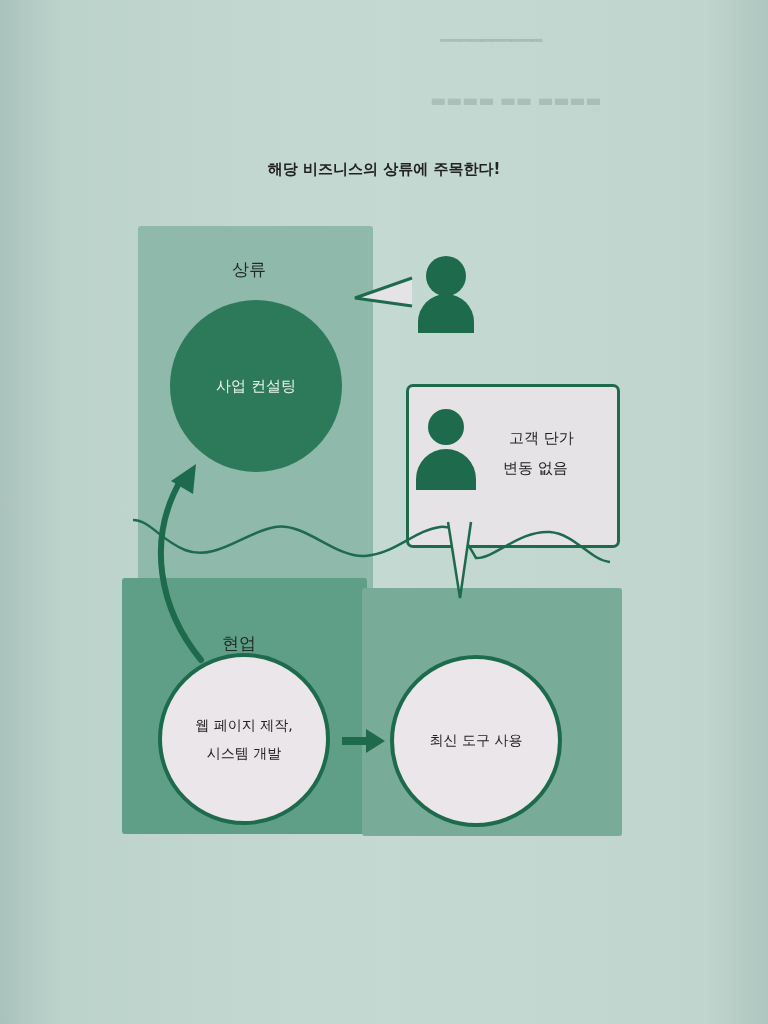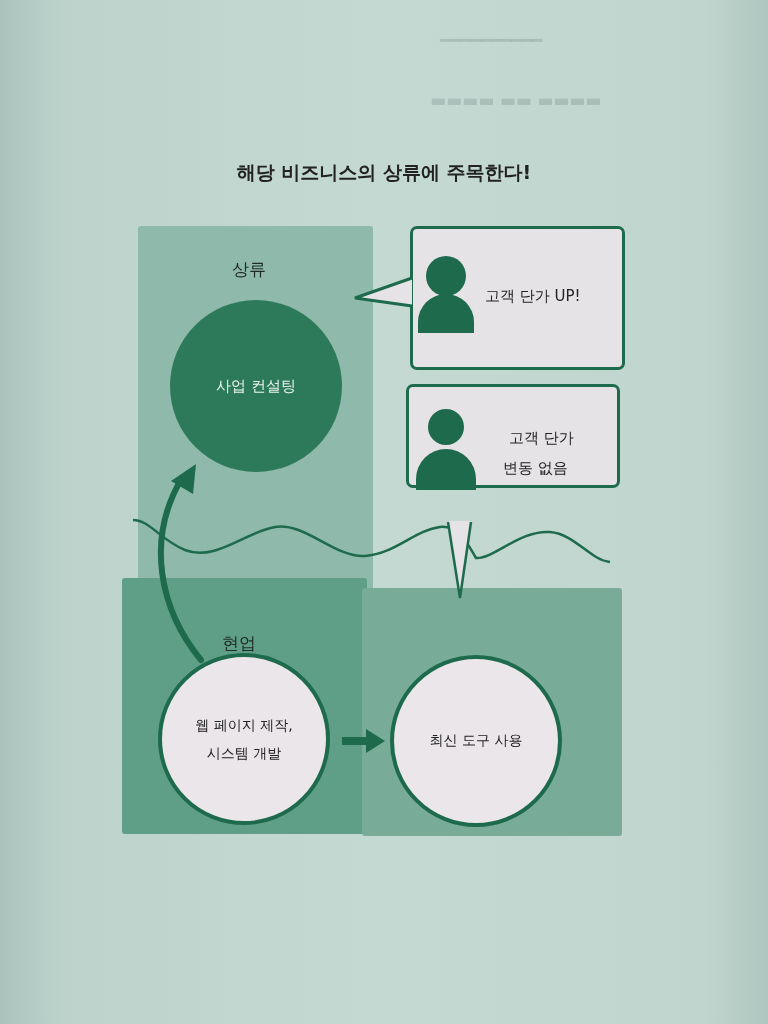--- a/index.html
+++ b/index.html
@@ -11,39 +11,39 @@
   .page {
     position: absolute; left: 0; top: 0; width: 768px; height: 1024px;
     background: linear-gradient(90deg, #a9c2bb 0%, #bcd3cc 8%, #c4d9d2 50%, #bfd5ce 92%, #aec6bf 100%);
   }
   .ghost-text {
     position: absolute; color: rgba(60,80,75,0.18); font-size: 17px; white-space: nowrap;
     font-family: "DejaVu Sans", sans-serif;
   }
   .title {
     position: absolute; left: 0; width: 768px; top: 160px; text-align: center;
-    font-size: 19px; font-weight: bold; color: #222;
+    font-size: 15px; font-weight: bold; color: #222;
   }
   .panel { position: absolute; border-radius: 3px; }
   .upstream-panel { left: 138px; top: 226px; width: 235px; height: 370px; background: #8fb9ab; }
   .field-left-panel { left: 122px; top: 578px; width: 245px; height: 256px; background: #5f9f88; }
   .field-right-panel { left: 362px; top: 588px; width: 260px; height: 248px; background: #78ac99; }
   .circle {
     position: absolute; border-radius: 50%; display: flex; align-items: center; justify-content: center;
     text-align: right; box-sizing: border-box;
   }
   .upstream-circle { left: 170px; top: 300px; width: 172px; height: 172px; background: #2d7a5b; color: #e8f2ee; font-size: 15px; }
   .web-circle { left: 158px; top: 653px; width: 172px; height: 172px; background: #ebe6e9; border: 4px solid #1e6a4d; color: #222; font-size: 14px; line-height: 28px; flex-direction: column; }
   .tool-circle { left: 390px; top: 655px; width: 172px; height: 172px; background: #ebe6e9; border: 4px solid #1e6a4d; color: #222; font-size: 14px; }
   .label { position: absolute; font-size: 17px; font-weight: normal; color: #1e2a26; }
   .bubble {
     position: absolute; background: #e6e3e6; border: 3px solid #1e6a4d; border-radius: 7px; box-sizing: border-box;
   }
   .bubble1 { left: 410px; top: 226px; width: 215px; height: 144px; }
-  .bubble2 { left: 406px; top: 384px; width: 214px; height: 104px; }
+  .bubble2 { left: 406px; top: 384px; width: 214px; height: 164px; }
   .bubble-text { position: absolute; color: #222; font-size: 15px; line-height: 30px; }
   .svg-layer { position: absolute; left: 0; top: 0; width: 768px; height: 1024px; pointer-events: none; }
 </style>
 </head>
 <body>
 
 <div class="page">
 
   <div class="ghost-text" style="left:440px; top:30px;">━━━━━━━━━━</div>
   <div class="ghost-text" style="left:430px; top:90px;">▬▬▬▬ ▬▬ ▬▬▬▬</div>
@@ -63,23 +63,20 @@
 
   <div class="circle tool-circle">
     <span>최신 도구 사용</span>
   </div>
 
   <div class="circle web-circle">
     <span>웹 페이지 제작,</span>
     <span>시스템 개발</span>
   </div>
 
-  <div class="bubble bubble1">
-    <div class="bubble-text" style="left:72px; top:52px;">고객 단가 UP!</div>
-  </div>
   <div class="bubble bubble2">
     <div class="bubble-text" style="left:100px; top:36px; text-align:center;">고객 단가</div>
     <div class="bubble-text" style="left:94px; top:66px; text-align:center;">변동 없음</div>
   </div>
 
   <svg class="svg-layer" viewBox="0 0 768 1024">
 
     <g>
       <polygon points="412,278 355,298 412,306" fill="#e6e3e6"></polygon>
       <polyline points="412,278 355,298 412,306" fill="none" stroke="#1e6a4d" stroke-width="3" stroke-linejoin="miter"></polyline>

